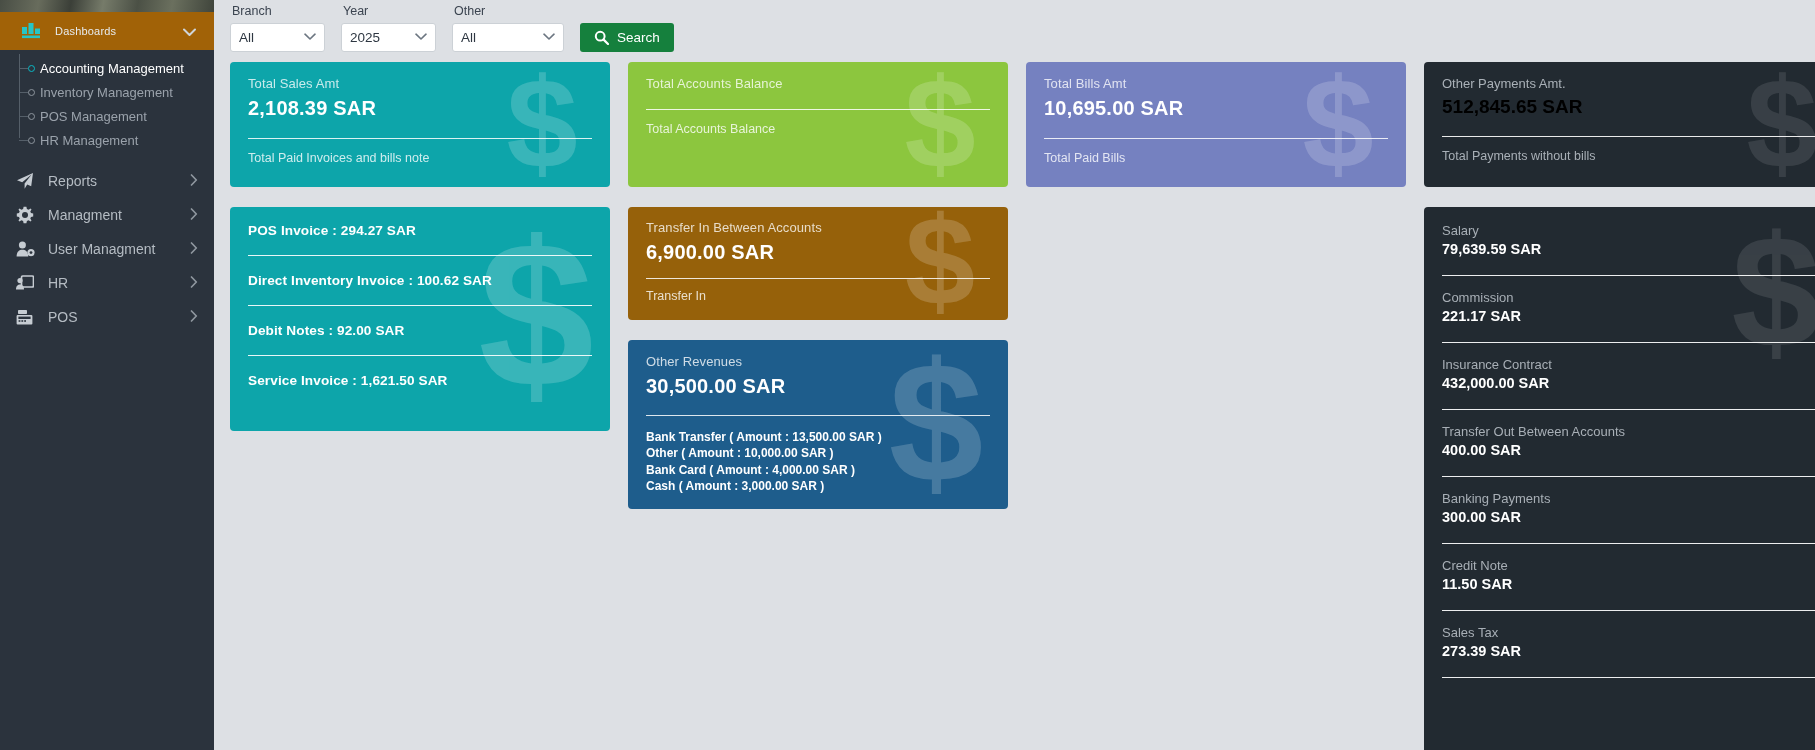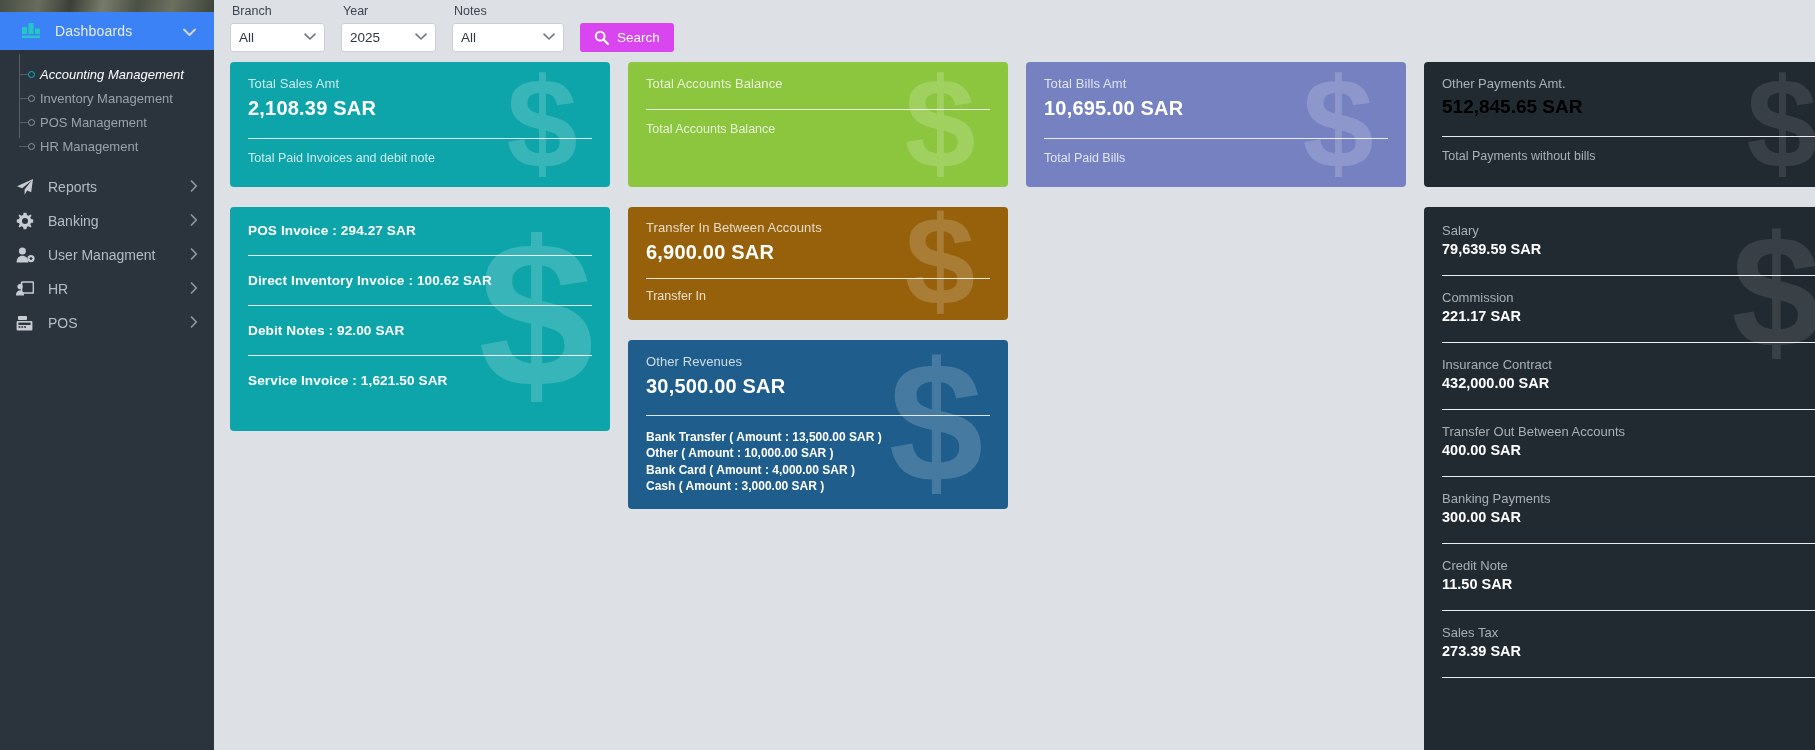--- a/index.html
+++ b/index.html
@@ -23,23 +23,23 @@
     position: absolute; top: 0; left: 0; width: 214px; height: 14px;
     background:
       linear-gradient(100deg, #4a4f45 0%, #6b6f5e 18%, #3c4038 33%, #7a7f6c 48%, #4d5246 64%, #6e7360 80%, #40453b 100%);
     opacity: .95;
   }
   .sb-head {
     position: relative; z-index: 2;
     height: 38px; margin-top: 12px;
     display: flex; align-items: center;
     padding: 0 18px 0 22px;
-    background: #3b82f6;
+    background: #a16207;
     color: #e7ebee;
-    font-size: 14px;
+    font-size: 11px;
   }
   .sb-head .sb-brand-icon { margin-right: 14px; display: flex; align-items: center; }
   .sb-head .sb-title { flex: 1; letter-spacing: .2px; }
   .sb-head .sb-caret { color: #cfd5da; font-size: 15px; }
 
   .sb-sub { position: relative; z-index: 2; padding: 6px 0 8px 0; }
   .sb-sub-item {
     position: relative;
     display: flex; align-items: center;
     height: 24px;
@@ -100,21 +100,21 @@
     background: #fff; border: 1px solid #ccd1d6; border-radius: 3px;
     display: flex; align-items: center;
     padding: 0 8px;
     font-size: 13.5px; color: #2e3742;
     cursor: pointer;
   }
   .sel .sel-val { flex: 1; }
   .sel .sel-caret { color: #6c7681; font-size: 11px; line-height: 1; }
   .btn-search {
     height: 29px; min-width: 92px;
-    background: #d946ef; border: none; border-radius: 3px;
+    background: #15803d; border: none; border-radius: 3px;
     color: #fff; font-size: 13.5px;
     display: flex; align-items: center; justify-content: center;
     gap: 8px; padding: 0 14px;
     cursor: pointer;
     font-family: "Liberation Sans", sans-serif;
   }
   .btn-search .mag { display: flex; align-items: center; }
 
   
   #grid {
@@ -183,21 +183,21 @@
       <span class="sb-caret">
         <svg width="13" height="9" viewBox="0 0 13 9">
             <path d="M1 1.5 L6.5 7 L12 1.5" stroke="#cfd5da" stroke-width="2" fill="none" stroke-linecap="round" stroke-linejoin="round"></path>
           </svg>
       </span>
     </div>
 
     <div class="sb-sub">
       <div class="sb-tree-line" style="top:4px;height:84px;"></div>
 
-      <div class="sb-sub-item active" style="margin-top:6px;font-style:italic;">
+      <div class="sb-sub-item active" style="margin-top:0;">
         <span class="tick"></span>
         <span class="bullet"></span>
         <span>Accounting Management</span>
       </div>
       <div class="sb-sub-item">
         <span class="tick"></span>
         <span class="bullet"></span>
         <span>Inventory Management</span>
       </div>
       <div class="sb-sub-item">
@@ -226,21 +226,21 @@
       </span>
     </div>
 
     <div class="sb-item">
       <span class="sb-ico">
         <svg width="18" height="18" viewBox="0 0 18 18">
           <path d="M9 0.8 L10.4 0.8 L10.9 3 L12.6 3.7 L14.5 2.5 L15.5 3.5 L14.3 5.4 L15 7.1 L17.2 7.6 L17.2 9 L17.2 10.4 L15 10.9 L14.3 12.6 L15.5 14.5 L14.5 15.5 L12.6 14.3 L10.9 15 L10.4 17.2 L9 17.2 L7.6 17.2 L7.1 15 L5.4 14.3 L3.5 15.5 L2.5 14.5 L3.7 12.6 L3 10.9 L0.8 10.4 L0.8 9 L0.8 7.6 L3 7.1 L3.7 5.4 L2.5 3.5 L3.5 2.5 L5.4 3.7 L7.1 3 L7.6 0.8 Z" fill="#c6ccd2"></path>
           <circle cx="9" cy="9" r="3" fill="#2b333d"></circle>
         </svg>
       </span>
-      <span class="sb-lbl">Banking</span>
+      <span class="sb-lbl">Managment</span>
       <span class="sb-arrow">
         <svg width="8" height="12" viewBox="0 0 8 12">
             <path d="M1.5 1 L6.3 6 L1.5 11" stroke="#8f979f" stroke-width="1.7" fill="none" stroke-linecap="round" stroke-linejoin="round"></path>
           </svg>
       </span>
     </div>
 
     <div class="sb-item">
       <span class="sb-ico">
         <svg width="19" height="18" viewBox="0 0 19 18">
@@ -317,21 +317,21 @@
           <span class="sel-val">2025</span>
           <span class="sel-caret">
             <svg width="12" height="8" viewBox="0 0 12 8">
                 <path d="M1 1.2 L6 6 L11 1.2" stroke="#6c7681" stroke-width="1.6" fill="none" stroke-linecap="round" stroke-linejoin="round"></path>
               </svg>
           </span>
         </div>
       </div>
 
       <div class="fld">
-        <label class="fld-label">Notes</label>
+        <label class="fld-label">Other</label>
         <div class="sel" style="width:112px;">
           <span class="sel-val">All</span>
           <span class="sel-caret">
             <svg width="12" height="8" viewBox="0 0 12 8">
                 <path d="M1 1.2 L6 6 L11 1.2" stroke="#6c7681" stroke-width="1.6" fill="none" stroke-linecap="round" stroke-linejoin="round"></path>
               </svg>
           </span>
         </div>
       </div>
 
@@ -353,21 +353,21 @@
         <div class="card" style="background:#0da5aa; height:125px;">
           <span class="dollar">
             <svg width="108" height="120" viewBox="0 0 108 120">
               <text x="54" y="104" font-family="'Liberation Sans',sans-serif" font-size="128" font-weight="bold" fill="#ffffff" text-anchor="middle">$</text>
             </svg>
           </span>
           <div class="cardinner">
             <div class="c-title">Total Sales Amt</div>
             <div class="c-value">2,108.39 SAR</div>
             <div class="c-rule"></div>
-            <div class="c-foot">Total Paid Invoices and debit note</div>
+            <div class="c-foot">Total Paid Invoices and bills note</div>
           </div>
         </div>
 
         <div class="card card-list" style="background:#0da5aa; height:224px;">
           <span class="dollar">
             <svg width="120" height="200" viewBox="0 0 120 200">
               <text x="60" y="170" font-family="'Liberation Sans',sans-serif" font-size="208" font-weight="bold" fill="#ffffff" text-anchor="middle">$</text>
             </svg>
           </span>
           <div class="cardinner">

